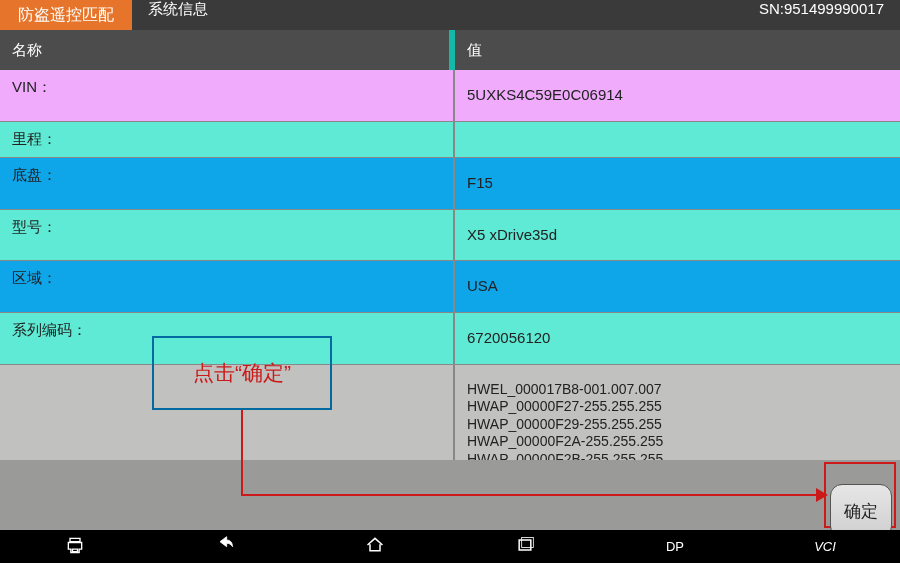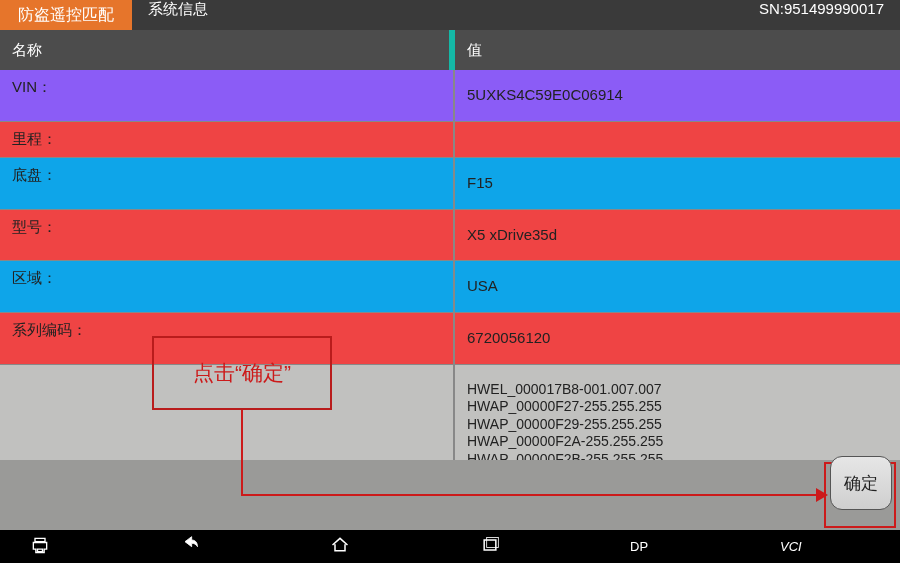--- a/index.html
+++ b/index.html
@@ -74,40 +74,40 @@
       flex: 0 0 455px;
       padding: 8px 12px;
       border-right: 2px solid #888;
     }
     .cell-val {
       flex: 1;
       padding: 16px 12px;
       white-space: pre-line;
       line-height: 1.25;
     }
-    .row-highlight { background: #8b5cf6; }
-    .row-lightA { background: #ef4444; }
+    .row-highlight { background: #f0abfc; }
+    .row-lightA { background: #5eead4; }
     .row-lightB { background: #0ea5e9; }
     
     .row-multi { background: #c1c1bf; }
     .row-multi .cell-val { font-size: 14px; }
     
     
     .lower-fill {
       position:absolute;
       left:0; right:0;
       top: 460px;
       height: 70px;
       background:#9a9a98;
     }
     
     .ok-btn {
       position: absolute;
       right: 8px;
-      top: 456px;
+      top: 484px;
       width: 62px;
       height: 54px;
       background: linear-gradient(#e6e6e6,#cfcfcf);
       border: 1px solid #555;
       border-radius: 12px;
       font-size: 17px;
       color: #222;
       display: flex;
       align-items: center;
       justify-content: center;
@@ -124,21 +124,21 @@
       border: 2px solid #cc1a1a;
       pointer-events:none;
     }
     
     .callout {
       position: absolute;
       left: 152px;
       top: 336px;
       width: 180px;
       height: 74px;
-      border: 2px solid #b91c1c;
+      border: 2px solid #0369a1;
       color: #cc1a1a;
       background: transparent;
       font-size: 21px;
       display:flex;
       align-items:center;
       justify-content:center;
       pointer-events:none;
     }
     .callout-line-v {
       position:absolute;
@@ -174,20 +174,21 @@
       left: 0; right: 0; bottom: 0;
       height: 33px;
       background: #000;
       display: flex;
       align-items: center;
       justify-content: space-around;
       color: #fff;
     }
     .nav-item {
       width: 90px;
+      text-align:center;
       font-size: 13px;
     }
     .nav-item.vci { font-style: italic; font-size: 13px; }
     .nav svg { width:20px; height:20px; fill:#fff; stroke:#fff; }
     
     .clipwrap { height: 122px; overflow:hidden; }
   </style>
 </head>
 <body>
 

